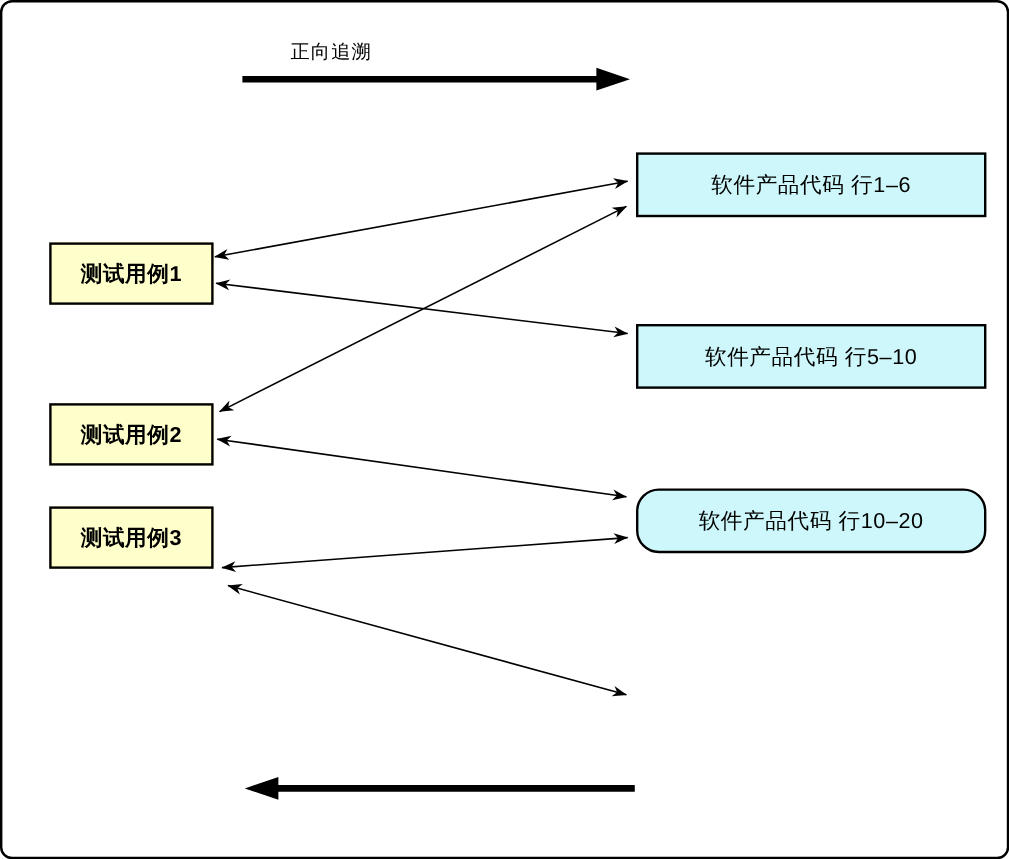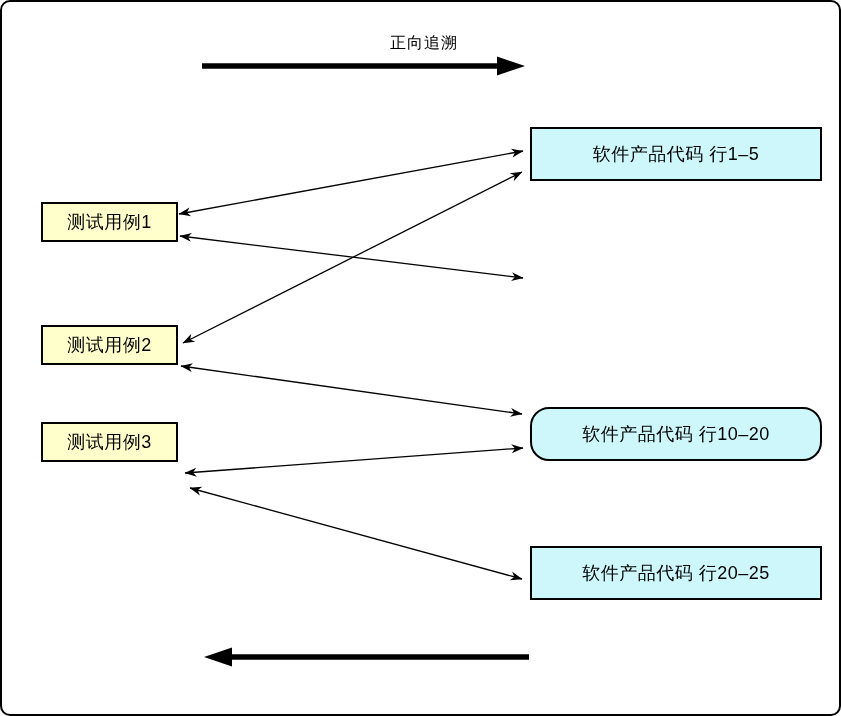--- a/index.html
+++ b/index.html
@@ -24,34 +24,34 @@
     box-sizing: border-box;
     border: 2px solid #000000;
     display: flex;
     align-items: center;
     justify-content: center;
     font-size: 18px;
     color: #000000;
     letter-spacing: 0.5px;
     white-space: nowrap;
   }
-  .tc   { left: 39px;  width: 137px; height: 40px; background: #FFFFCC; }
+  .tc   { left: 39px;  width: 137px; height: 52px; background: #FFFFCC; font-weight: bold; }
   #tc1  { top: 200px; }
-  #tc2  { top: 323px; }
+  #tc2  { top: 334px; }
   #tc3  { top: 420px; }
   .code { left: 528px; width: 292px; height: 54px; background: #CDF7FA; }
   #code1 { top: 125px; }
   #code2 { top: 268px; }
   #code3 { top: 405px; border-radius: 19px; }
   #code4 { top: 544px; }
   .flow-label {
     position: absolute;
-    left: 256px;
+    left: 240px;
     width: 200px;
-    text-align: right;
+    text-align: left;
     font-size: 16px;
     color: #000000;
     letter-spacing: 1px;
   }
   #forward-label  { top: 31px; }
   #backward-label { top: 624px; }
   line.edge {
     stroke: #000000;
     stroke-width: 1.3;
     marker-start: url(#arrowhead);
@@ -93,22 +93,22 @@
     <span>测试用例1</span>
   </div>
   <div class="node tc" id="tc2">
     <span>测试用例2</span>
   </div>
   <div class="node tc" id="tc3">
     <span>测试用例3</span>
   </div>
 
   <div class="node code" id="code1">
-    <span>软件产品代码 行1–5</span>
+    <span>软件产品代码 行1–6</span>
+  </div>
+  <div class="node code" id="code2">
+    <span>软件产品代码 行5–10</span>
   </div>
   <div class="node code" id="code3">
     <span>软件产品代码 行10–20</span>
-  </div>
-  <div class="node code" id="code4">
-    <span>软件产品代码 行20–25</span>
   </div>
 
 </div>
 
 </body></html>

